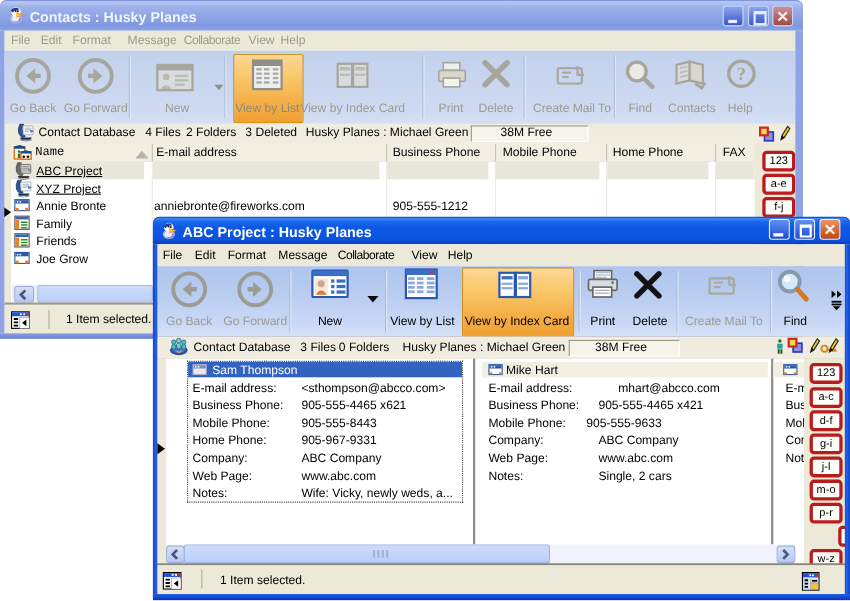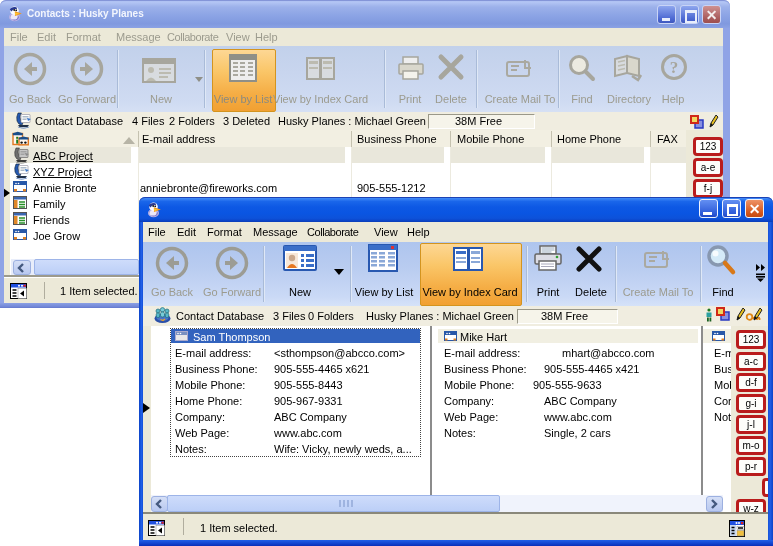--- a/index.html
+++ b/index.html
@@ -23,21 +23,21 @@
         <ellipse cx="7.5" cy="12" rx="5.5" ry="4.3" fill="#b9b2e4"></ellipse>
         <path d="M3 10 Q7 16 12 11 Q12 15 7.5 15.5 Q4 15 3 10" fill="#7a72c8"></path>
         <ellipse cx="7" cy="12" rx="3.5" ry="2.6" fill="#ece9f8"></ellipse>
         <circle cx="7.5" cy="5.8" r="4.3" fill="#fbfbfd"></circle>
         <path d="M2.8 4.8 Q4.5 1.2 9.5 2.2 L10.2 4.4 Q6 3.2 4.6 6.6 Z" fill="#283890"></path>
         <polygon points="7.8,6.2 14.8,8.6 8,11" fill="#f49818"></polygon>
         <polygon points="8,7.4 12.5,8.8 8.3,10" fill="#fdc838"></polygon>
         <circle cx="7.2" cy="5" r="0.9" fill="#151515"></circle>
         <circle cx="9.2" cy="5.3" r="0.9" fill="#151515"></circle>
       </svg>
-  <div class="t" style="left:27px;top:8px;font-size:10px;font-weight:bold;color:#f2f5fd;">Contacts : Husky Planes</div>
+  <div class="t" style="left:27px;top:8px;font-size:13px;font-weight:bold;color:#f2f5fd;">Contacts : Husky Planes</div>
   <div class="wbtn" style="left:657px;top:5px;background:linear-gradient(180deg,#8ea6ee,#4c68d2 75%,#3e57be);border:1px solid #c9d4f6;"></div>
   <div class="abs" style="left:662px;top:18px;width:8px;height:3px;background:#e8edfb;"></div>
   <div class="wbtn" style="left:680px;top:5px;background:linear-gradient(180deg,#8ea6ee,#4c68d2 75%,#3e57be);border:1px solid #c9d4f6;"></div>
   <div class="abs" style="left:685px;top:10px;width:8px;height:8px;border:2px solid #e8edfb;border-top-width:3px;"></div>
   <div class="wbtn" style="left:702px;top:5px;background:linear-gradient(180deg,#cf9191,#a85a5a 75%,#9e4f4f);border:1px solid #c9d4f6;color:#f4eeee;font:bold 14px 'Liberation Sans';text-align:center;line-height:18px;">✕</div>
 
   <div class="abs" style="left:4px;top:28px;width:719px;height:18px;background:#ece9d8;"></div>
   <div class="t g" style="left:10px;top:31px;">File</div>
   <div class="t g" style="left:37px;top:31px;">Edit</div>
   <div class="t g" style="left:66px;top:31px;">Format</div>
@@ -131,21 +131,21 @@
         <path d="M18.5 18.5 L26 26" stroke="#a7a69d" stroke-width="4" stroke-linecap="round"></path>
       </svg>
   <div class="t g lbl" style="left:568px;top:93px;width:28px;">Find</div>
 
   <svg style="left:612px;top:54px;" width="32" height="28" viewBox="0 0 32 28">
         <path d="M3 22 L3 5 L15 2 L15 19 Z" fill="rgba(226,224,214,0.6)" stroke="#a7a69d" stroke-width="2"></path>
         <path d="M15 2 L27 5 L27 22 L15 19 Z" fill="#d9d7cc" stroke="#a7a69d" stroke-width="2"></path>
         <path d="M6 8 l7 -1.5 M6 12 l7 -1.5 M6 16 l7 -1.5" stroke="#bcbbb0" stroke-width="1.5"></path>
         <path d="M20 22 l6 4 l3 -5" fill="none" stroke="#a7a69d" stroke-width="2.5"></path>
       </svg>
-  <div class="t g lbl" style="left:607px;top:93px;width:44px;">Directory</div>
+  <div class="t g lbl" style="left:607px;top:93px;width:44px;">Contacts</div>
 
   <svg style="left:660px;top:53px;" width="28" height="28" viewBox="0 0 28 28">
         <circle cx="14" cy="14" r="11.5" fill="none" stroke="#a7a69d" stroke-width="3"></circle>
         <text x="14" y="20" font-family="Liberation Serif" font-size="17" font-weight="bold" fill="#a7a69d" text-anchor="middle">?</text>
       </svg>
   <div class="t g lbl" style="left:659px;top:93px;width:28px;">Help</div>
 
   <div class="abs" style="left:4px;top:112px;width:719px;height:18px;background:#f0ede0;border-bottom:1px solid #d4d0bc;"></div>
   <svg style="left:15px;top:112px;" width="17" height="16" viewBox="0 0 17 16">
         <path d="M3 1 Q1 5 2 9 Q3 12 6 13 L8 12 Q5 9 5 5 Q5 2.5 6.5 1 Z" fill="#2458b0" stroke="#123" stroke-width="0.6"></path>
@@ -305,20 +305,21 @@
         <ellipse cx="7.5" cy="12" rx="5.5" ry="4.3" fill="#b9b2e4"></ellipse>
         <path d="M3 10 Q7 16 12 11 Q12 15 7.5 15.5 Q4 15 3 10" fill="#7a72c8"></path>
         <ellipse cx="7" cy="12" rx="3.5" ry="2.6" fill="#ece9f8"></ellipse>
         <circle cx="7.5" cy="5.8" r="4.3" fill="#fbfbfd"></circle>
         <path d="M2.8 4.8 Q4.5 1.2 9.5 2.2 L10.2 4.4 Q6 3.2 4.6 6.6 Z" fill="#283890"></path>
         <polygon points="7.8,6.2 14.8,8.6 8,11" fill="#f49818"></polygon>
         <polygon points="8,7.4 12.5,8.8 8.3,10" fill="#fdc838"></polygon>
         <circle cx="7.2" cy="5" r="0.9" fill="#151515"></circle>
         <circle cx="9.2" cy="5.3" r="0.9" fill="#151515"></circle>
       </svg>
+  <div class="t" style="left:27px;top:6px;font-size:13px;font-weight:bold;color:#fff;">ABC Project : Husky Planes</div>
   <div class="wbtn" style="left:560px;top:2px;background:linear-gradient(180deg,#638ff2,#2d5ad8 80%,#1f46c4);border:1px solid #eef3fe;"></div>
   <div class="abs" style="left:564px;top:15px;width:9px;height:3px;background:#fff;"></div>
   <div class="wbtn" style="left:583px;top:2px;background:linear-gradient(180deg,#638ff2,#2d5ad8 80%,#1f46c4);border:1px solid #eef3fe;"></div>
   <div class="abs" style="left:588px;top:7px;width:7px;height:7px;border:2px solid #fff;border-top-width:3px;"></div>
   <div class="wbtn" style="left:606px;top:2px;background:linear-gradient(180deg,#ee9367,#d4561b 75%,#c34a12);border:1px solid #eef3fe;color:#fff;font:bold 14px 'Liberation Sans';text-align:center;line-height:18px;">✕</div>
 
   <div class="abs" style="left:4px;top:25px;width:625px;height:20px;background:#ece9d8;"></div>
   <div class="t" style="left:9px;top:29px;">File</div>
   <div class="t" style="left:38px;top:29px;">Edit</div>
   <div class="t" style="left:68px;top:29px;">Format</div>

